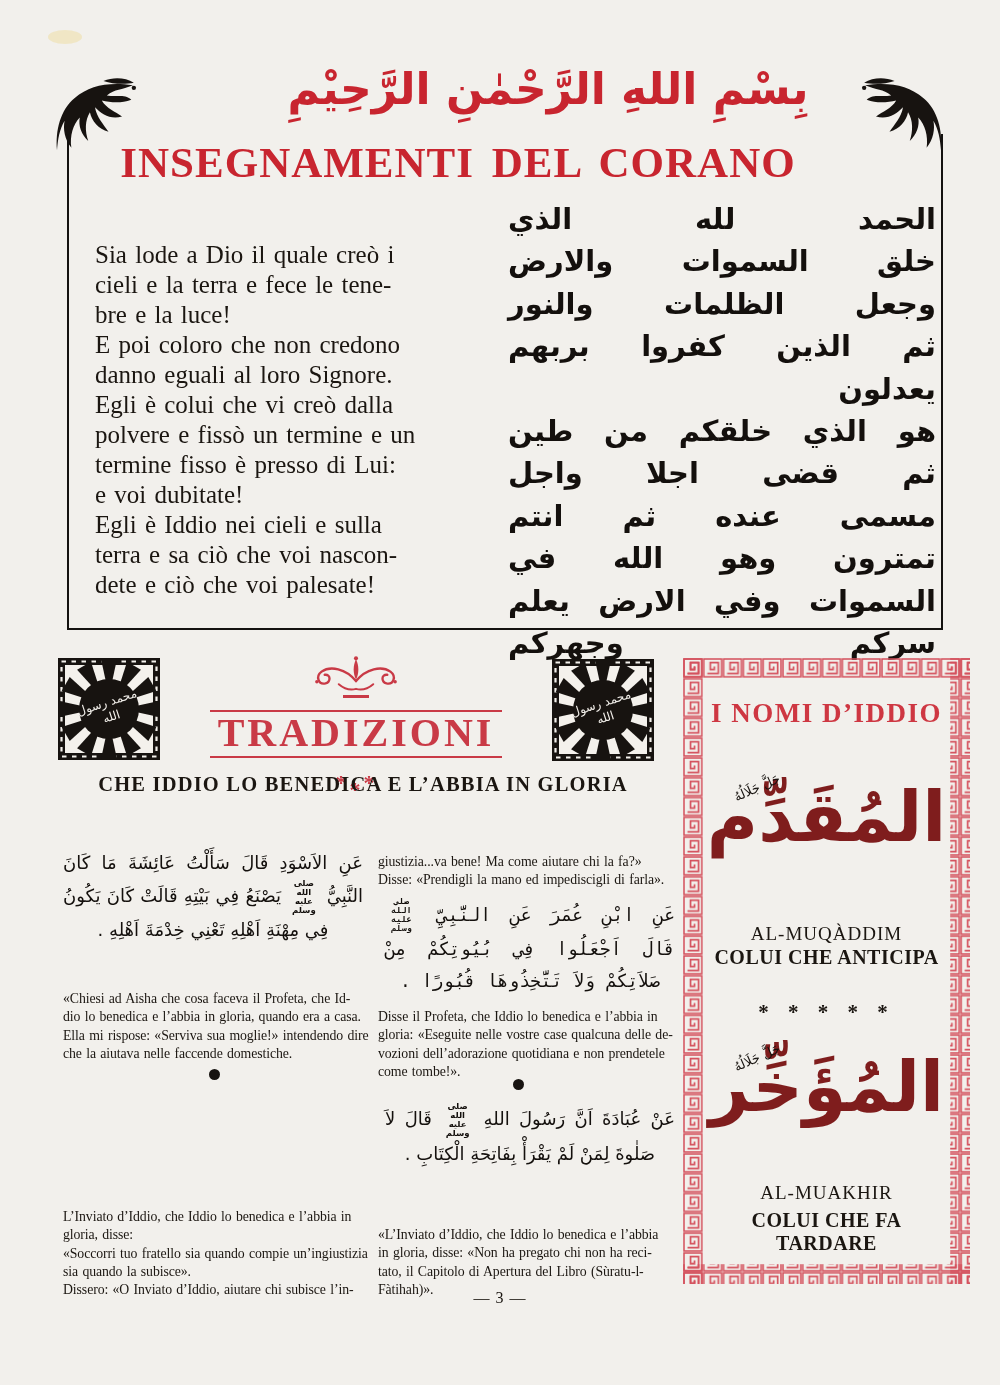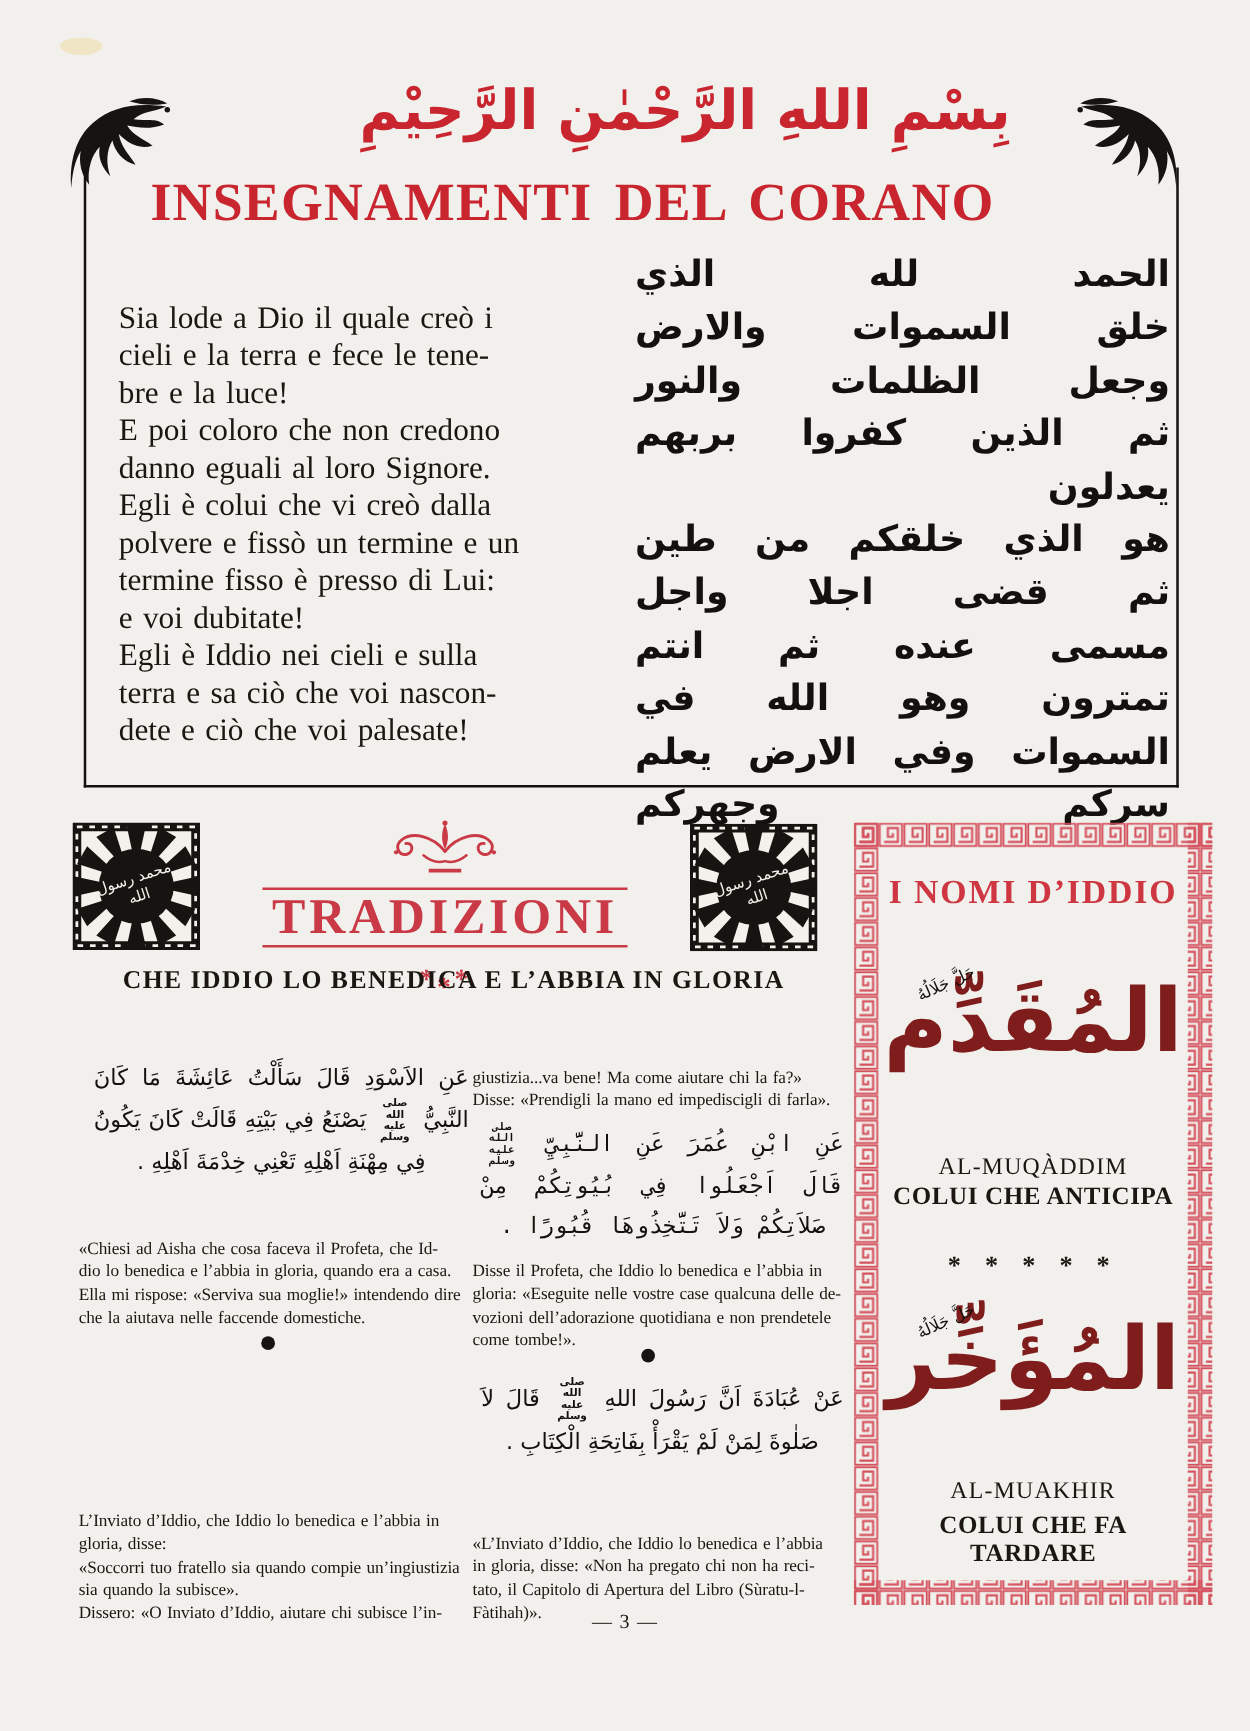--- a/index.html
+++ b/index.html
@@ -67,21 +67,21 @@
     color:#14100d;
   }
   .saw{
     display:inline-block;width:33px;font-size:8.5px;line-height:9px;vertical-align:middle;
     text-align:center;font-weight:700;
   }
   .italian{
     position:absolute;margin:0;font-size:13.8px;line-height:18.3px;white-space:pre;
     letter-spacing:-0.1px;word-spacing:1px;
   }
-  #ar1{left:75px;top:848px;width:300px;}
+  #ar1{left:63px;top:848px;width:300px;}
   #it1{left:63px;top:990px;width:302px;}
   #ar2{left:63px;top:1082px;width:300px;line-height:30px;}
   #it2{left:63px;top:1208px;width:302px;}
   #it0{left:378px;top:853px;width:300px;}
   #ar3{left:385px;top:898px;width:290px;line-height:32px;font-family:Liberation Mono, monospace;}
   #it3{left:378px;top:1008px;width:300px;}
   #ar4{left:385px;top:1102px;width:290px;line-height:32px;}
   #it4{left:378px;top:1226px;width:300px;}
   .bullet{position:absolute;width:11px;height:11px;border-radius:50%;background:#171310;}
   .bullet-1{left:209px;top:1069px;}

